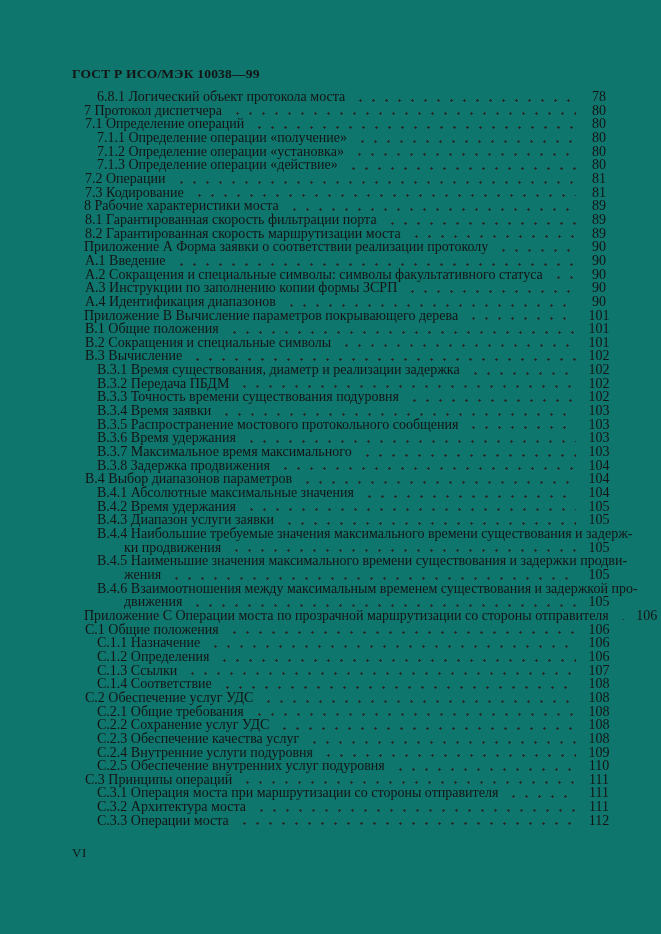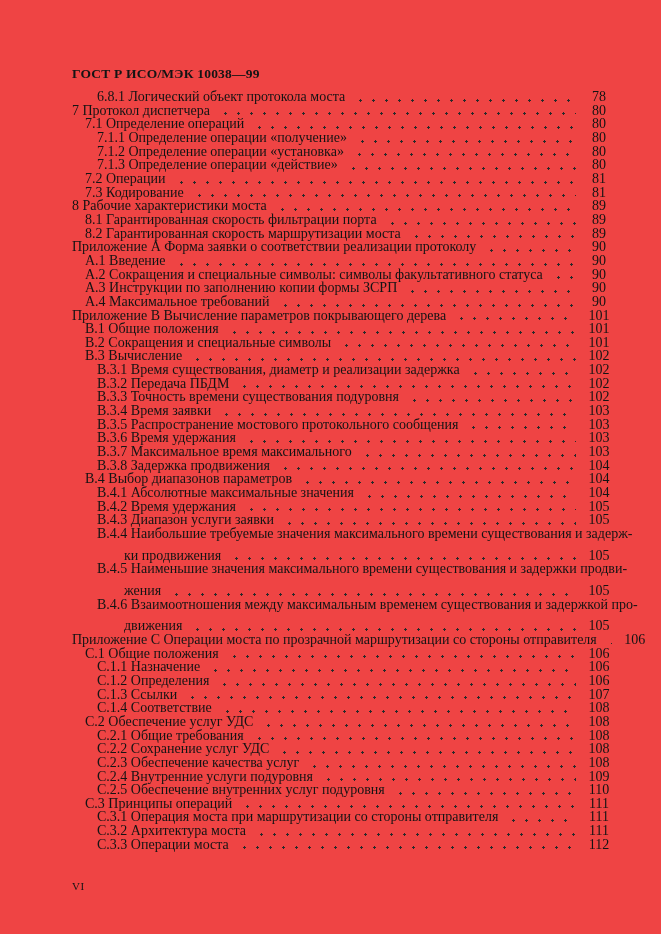--- a/index.html
+++ b/index.html
@@ -6,21 +6,21 @@
     margin: 0;
     padding: 0;
     background: #e8e8e8;
     font-family: "Liberation Serif", "DejaVu Serif", serif;
   }
   .page {
     position: relative;
     width: 661px;
     height: 934px;
     margin: 0 auto;
-    background: #ef4444;
+    background: #0f766e;
     color: #141414;
     overflow: hidden;
     box-sizing: border-box;
   }
   .doc-header {
     position: absolute;
     left: 72px;
     top: 66px;
     font-size: 13.5px;
     font-weight: bold;
@@ -33,24 +33,24 @@
     top: 90px;
     width: 540px; 
   }
   .toc-row {
     display: flex;
     align-items: baseline;
     font-size: 14px;
     line-height: 13.65px;
     white-space: nowrap;
   }
-  .toc-row.ind-0 .toc-text { margin-left: 0; }
+  .toc-row.ind-0 .toc-text { margin-left: 12px; }
   .toc-row.ind-1 .toc-text { margin-left: 13px; }
   .toc-row.ind-2 .toc-text { margin-left: 25px; }
-  .toc-row.cont-row .toc-text { margin-left: 52px; margin-top: 8px; }
+  .toc-row.cont-row .toc-text { margin-left: 52px; }
   .toc-text {
     flex: 0 0 auto;
   }
   .leader {
     flex: 1 1 auto;
     min-width: 6px;
     align-self: stretch;
     margin: 0 10px 0 9px;
     background-image: radial-gradient(circle, #2a2a2a 1px, transparent 1.35px);
     background-size: 13px 3px;
@@ -60,22 +60,22 @@
   .toc-page {
     flex: 0 0 26px;
     width: 26px;
     text-align: center;
   }
   
   .toc-row.wrap-first .toc-text { flex: 1 1 auto; }
   .doc-footer {
     position: absolute;
     left: 72px;
-    top: 880px;
-    font-size: 11px;
+    top: 845px;
+    font-size: 13px;
     letter-spacing: 0.5px;
   }
 </style>
 </head>
 <body>
 
 <div class="page">
 
   <div class="doc-header">ГОСТ Р ИСО/МЭК 10038—99</div>
 
@@ -149,21 +149,21 @@
     <span class="toc-text">А.2 Сокращения и специальные символы: символы факультативного статуса</span>
     <span class="leader"></span>
     <span class="toc-page">90</span>
   </div>
       <div class="toc-row ind-1">
     <span class="toc-text">А.3 Инструкции по заполнению копии формы ЗСРП</span>
     <span class="leader"></span>
     <span class="toc-page">90</span>
   </div>
       <div class="toc-row ind-1">
-    <span class="toc-text">А.4 Максимальное требований</span>
+    <span class="toc-text">А.4 Идентификация диапазонов</span>
     <span class="leader"></span>
     <span class="toc-page">90</span>
   </div>
       <div class="toc-row ind-0">
     <span class="toc-text">Приложение В Вычисление параметров покрывающего дерева</span>
     <span class="leader"></span>
     <span class="toc-page">101</span>
   </div>
       <div class="toc-row ind-1">
     <span class="toc-text">В.1 Общие положения</span>

